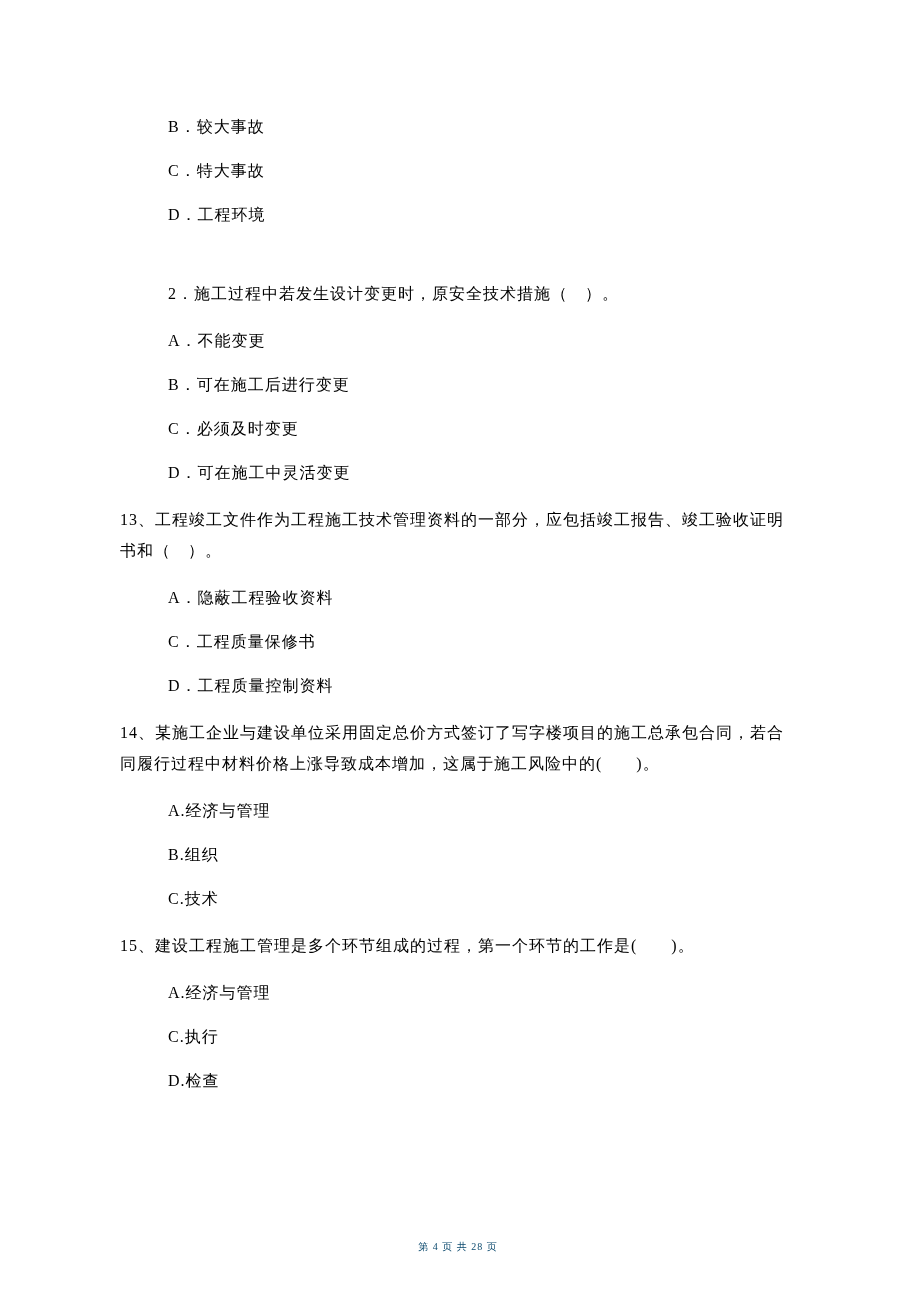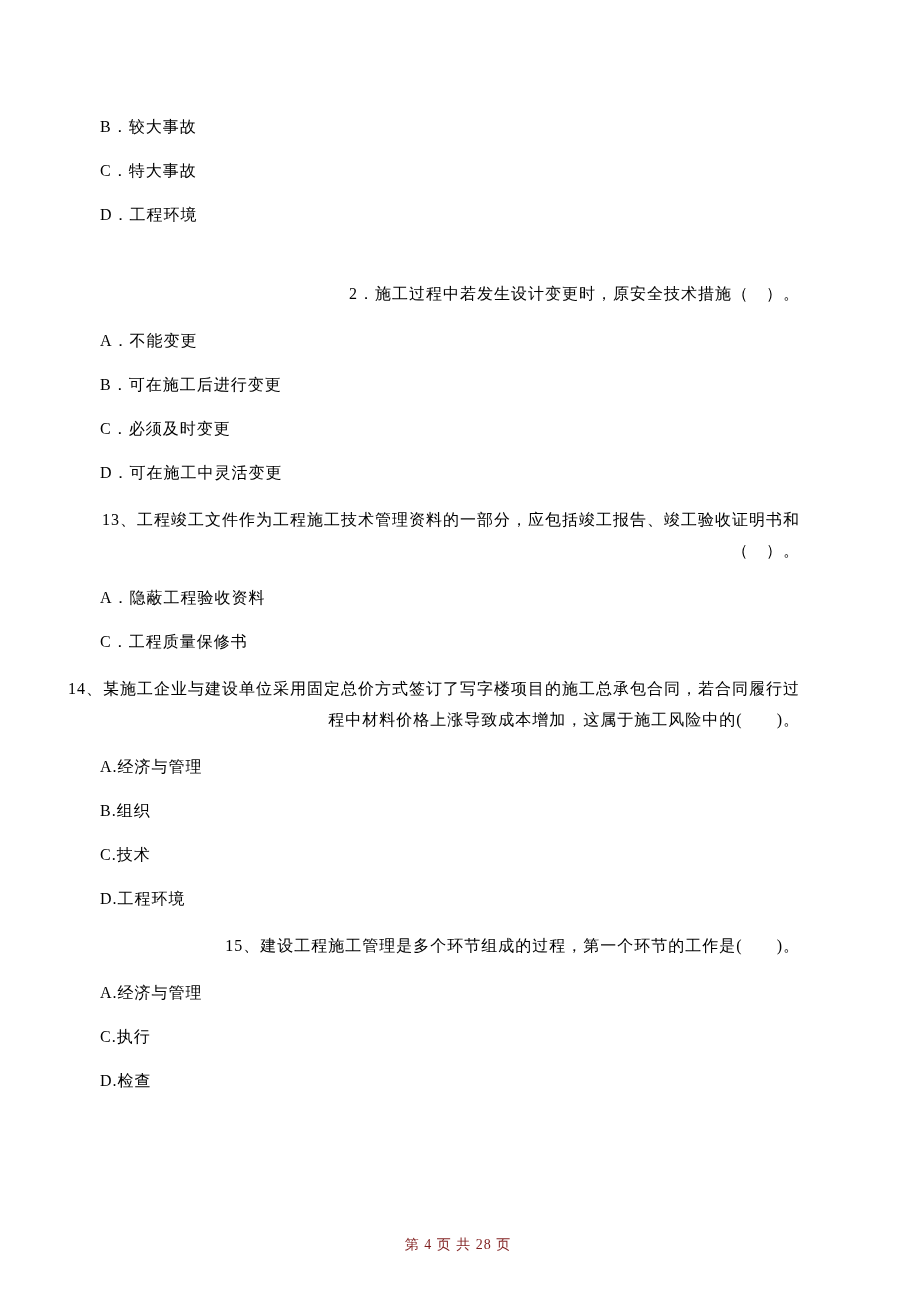--- a/index.html
+++ b/index.html
@@ -8,56 +8,55 @@
       box-sizing: border-box;
     }
     body {
       width: 920px;
       height: 1302px;
       background: #ffffff;
       font-family: "SimSun", "宋体", serif;
       position: relative;
     }
     .page-content {
-      padding: 115px 120px 0 52px;
+      padding: 115px 120px 0 120px;
     }
     .option {
       font-size: 16px;
       line-height: 1.5;
       margin-bottom: 20px;
       padding-left: 48px;
       color: #000;
       letter-spacing: 1px;
     }
     .question {
       font-size: 16px;
       line-height: 1.9;
       margin-bottom: 20px;
       margin-top: 8px;
       color: #000;
       letter-spacing: 1px;
-      text-align: right;
     }
     .question-indent {
       padding-left: 48px;
     }
     .question-noindent {
       padding-left: 0;
     }
     .spacer {
       height: 24px;
     }
     .footer {
       position: absolute;
       bottom: 48px;
       left: 0;
       right: 4px;
       text-align: center;
-      font-size: 14px;
-      color: #7f1d1d;
+      font-size: 10px;
+      color: #0c4a6e;
       letter-spacing: 1px;
     }
   </style>
 </head>
 <body>
 
 <div class="page-content">
 
   <div class="option">B．较大事故</div>
   <div class="option">C．特大事故</div>
@@ -67,26 +66,26 @@
 
   <div class="question question-indent">2．施工过程中若发生设计变更时，原安全技术措施（　）。</div>
   <div class="option">A．不能变更</div>
   <div class="option">B．可在施工后进行变更</div>
   <div class="option">C．必须及时变更</div>
   <div class="option">D．可在施工中灵活变更</div>
 
   <div class="question question-noindent">13、工程竣工文件作为工程施工技术管理资料的一部分，应包括竣工报告、竣工验收证明书和（　）。</div>
   <div class="option">A．隐蔽工程验收资料</div>
   <div class="option">C．工程质量保修书</div>
+  <div class="option">D．工程质量控制资料</div>
 
   <div class="question question-noindent">14、某施工企业与建设单位采用固定总价方式签订了写字楼项目的施工总承包合同，若合同履行过程中材料价格上涨导致成本增加，这属于施工风险中的(　　)。</div>
   <div class="option">A.经济与管理</div>
   <div class="option">B.组织</div>
   <div class="option">C.技术</div>
-  <div class="option">D.工程环境</div>
 
   <div class="question question-noindent">15、建设工程施工管理是多个环节组成的过程，第一个环节的工作是(　　)。</div>
   <div class="option">A.经济与管理</div>
   <div class="option">C.执行</div>
   <div class="option">D.检查</div>
 
 </div>
 
 <div class="footer">第 4 页 共 28 页</div>
 

